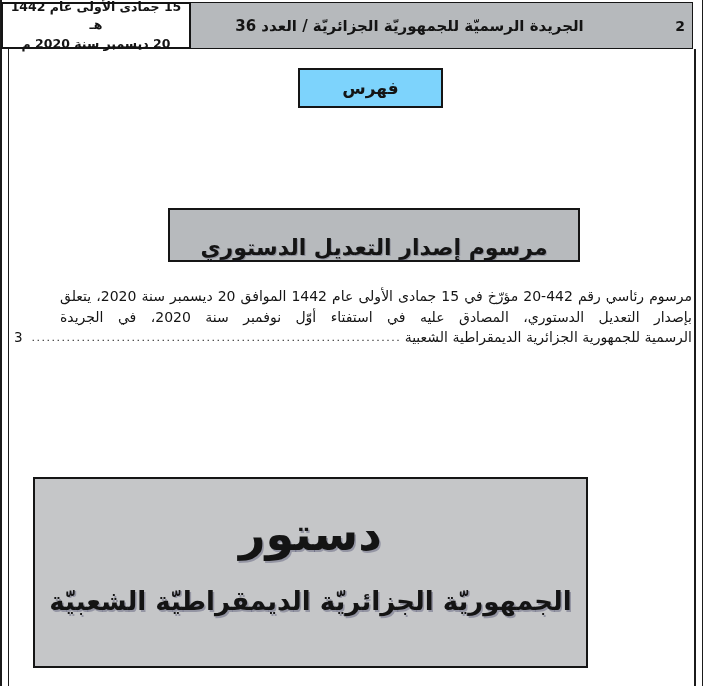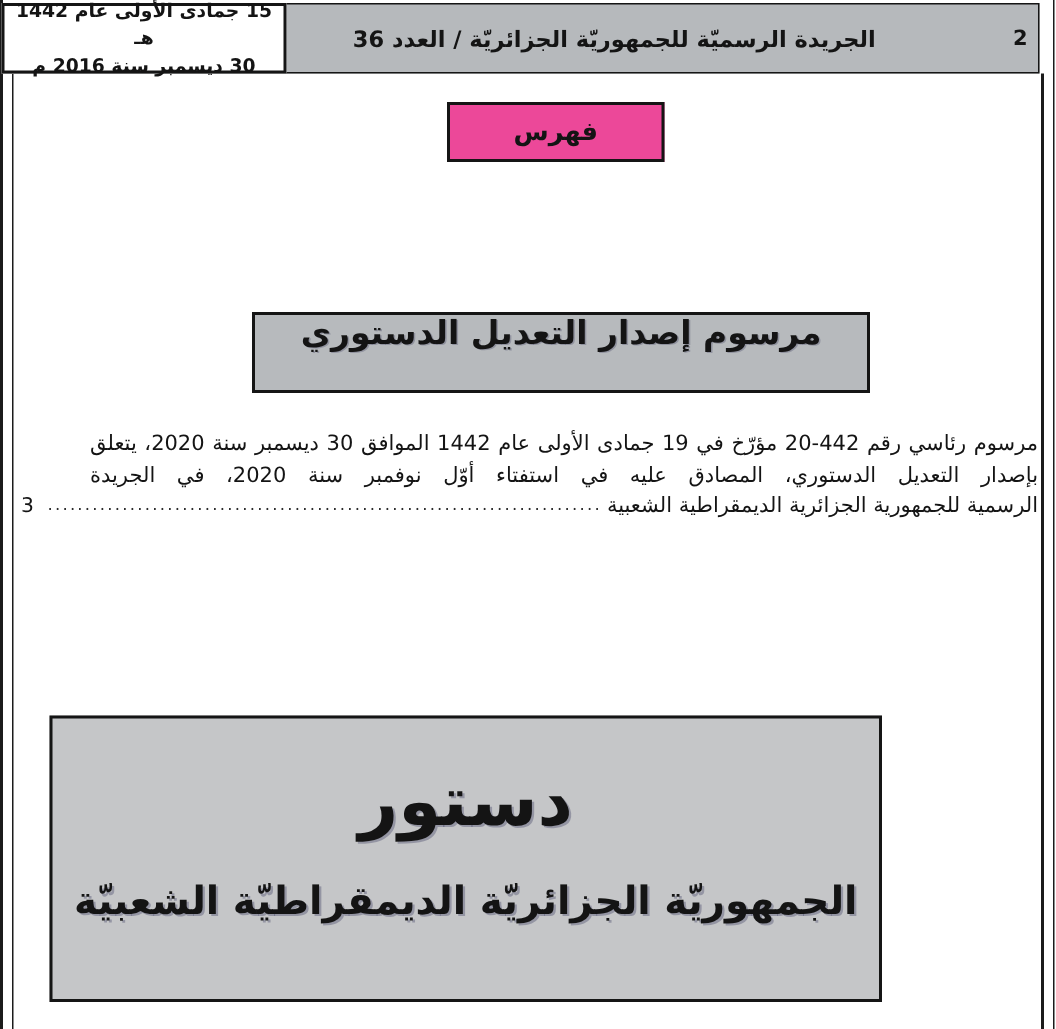--- a/index.html
+++ b/index.html
@@ -32,28 +32,28 @@
     font-weight:bold;font-size:15px;
   }
   .masthead-pagenum{
     position:absolute;right:7px;top:0;height:45px;
     display:flex;align-items:center;font-weight:bold;font-size:14px;
   }
 
   
   .fihris-box{
     position:absolute;left:298px;top:68px;width:145px;height:40px;
-    background:#ec4899;border:2px solid #151515;box-sizing:border-box;
+    background:#7dd3fc;border:2px solid #151515;box-sizing:border-box;
     display:flex;align-items:center;justify-content:center;
     font-weight:bold;font-size:17px;
   }
   .section-box{
     position:absolute;left:168px;top:208px;width:412px;height:54px;
     background:#b7babd;border:2.5px solid #151515;box-sizing:border-box;
-    display:flex;align-items:flex-start;justify-content:center;
+    display:flex;align-items:flex-end;justify-content:center;
     font-weight:bold;font-size:22px;
     text-shadow:1px 1px 0 rgba(30,30,70,0.25);
   }
 
   
   .toc-entry{
     position:absolute;right:12px;left:12px;top:286px;
     font-size:14px;line-height:20.5px;
   }
   .toc-line{
@@ -100,36 +100,36 @@
 <div class="page">
 
   <div class="vline v-outer-left"></div>
   <div class="vline v-inner-left"></div>
   <div class="vline v-inner-right"></div>
   <div class="vline v-outer-right"></div>
 
   <header class="masthead">
     <div class="date-box">
       <div>15 جمادى الأولى عام 1442 هـ</div>
-      <div>30 ديسمبر سنة 2016 م</div>
+      <div>20 ديسمبر سنة 2020 م</div>
     </div>
     <div class="masthead-title">الجريدة الرسميّة للجمهوريّة الجزائريّة / العدد 36</div>
     <div class="masthead-pagenum">2</div>
   </header>
 
   <div class="fihris-box">
     <span>فهرس</span>
   </div>
 
   <div class="section-box">
     <span>مرسوم إصدار التعديل الدستوري</span>
   </div>
 
   <div class="toc-entry">
-    <div class="toc-line">مرسوم رئاسي رقم 442-20 مؤرّخ في 19 جمادى الأولى عام 1442 الموافق 30 ديسمبر سنة 2020، يتعلق</div>
+    <div class="toc-line">مرسوم رئاسي رقم 442-20 مؤرّخ في 15 جمادى الأولى عام 1442 الموافق 20 ديسمبر سنة 2020، يتعلق</div>
     <div class="toc-line">بإصدار التعديل الدستوري، المصادق عليه في استفتاء أوّل نوفمبر سنة 2020، في الجريدة</div>
     <div class="toc-line3">
       <span class="entry-text">الرسمية للجمهورية الجزائرية الديمقراطية الشعبية</span>
       <span class="leader">....................................................................................................................................................................................................................................................................</span>
       <span class="toc-pageref">3</span>
     </div>
   </div>
 
 
   <div class="constitution-box">

